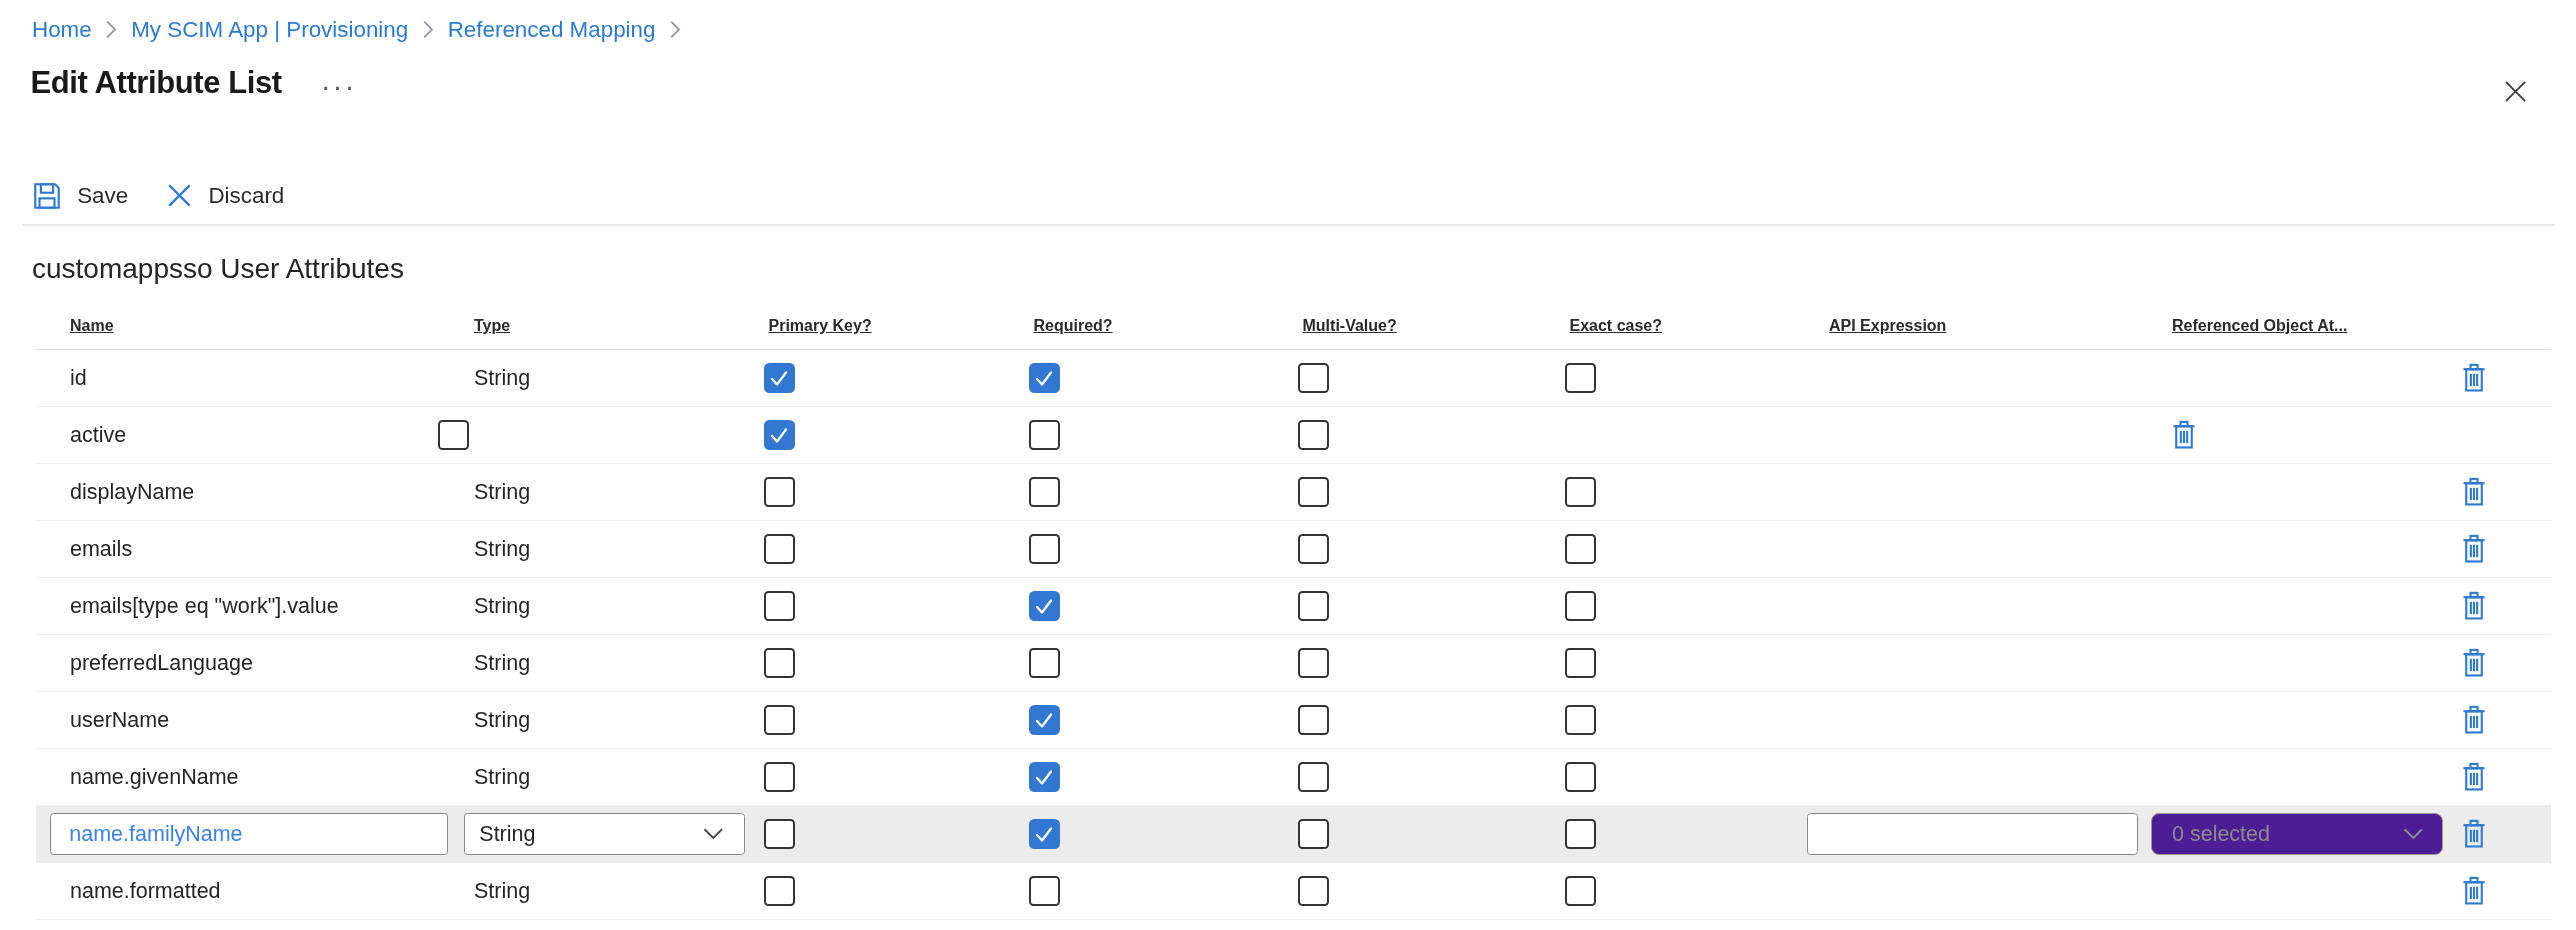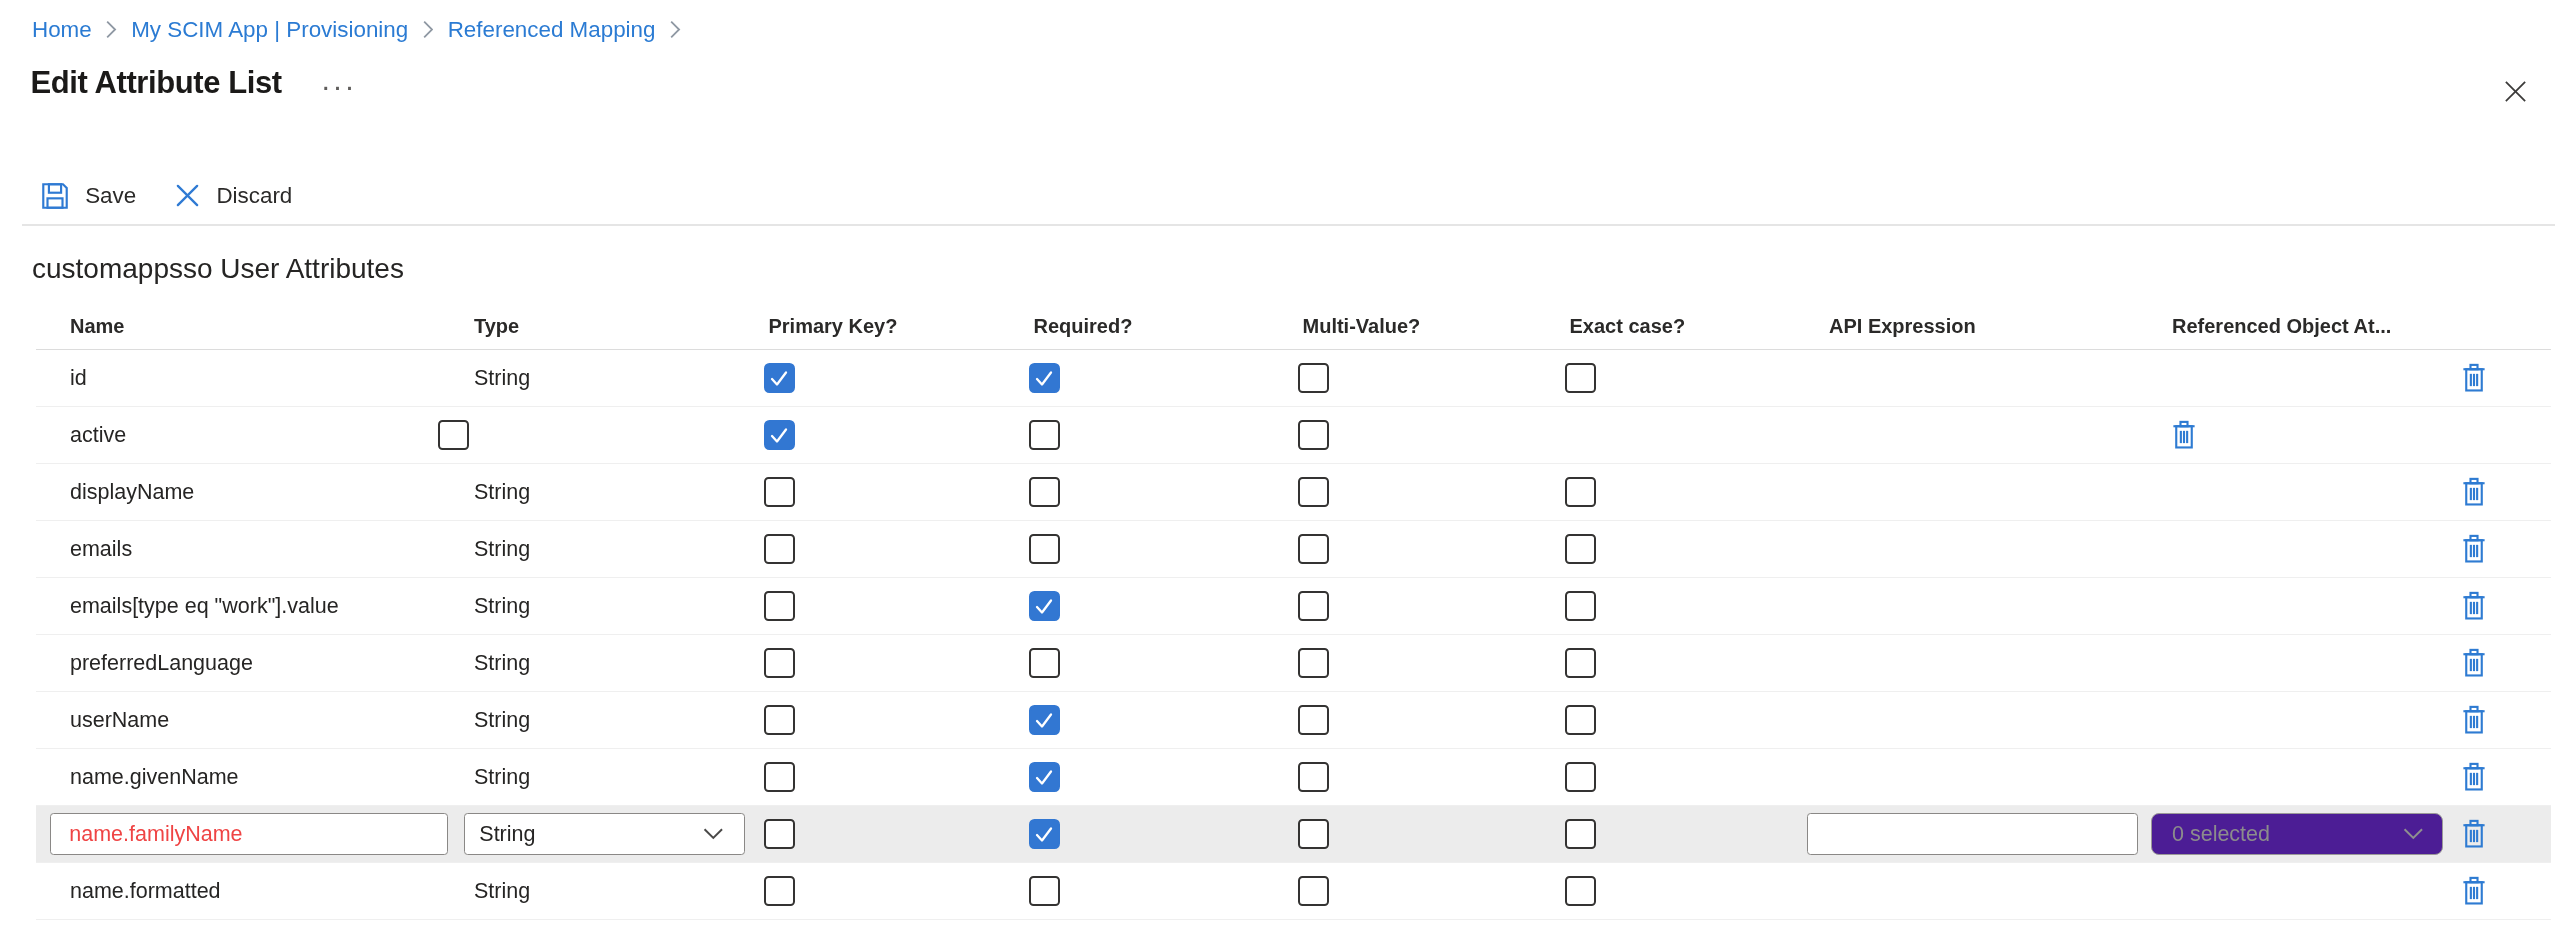--- a/index.html
+++ b/index.html
@@ -22,51 +22,51 @@
 
   
   .title-row{position:absolute;left:30.5px;top:59px;display:flex;align-items:center;}
   .page-title{font-size:31px;font-weight:700;color:#1b1a19;letter-spacing:-0.4px;line-height:48px;}
   .overflow-btn{background:none;border:none;cursor:pointer;margin-left:39px;margin-top:5.4px;
     font-size:30px;letter-spacing:1.8px;color:#5f5d5b;font-family:inherit;line-height:1;}
   .close-btn{position:absolute;top:75px;right:45px;width:32px;height:32px;background:none;border:none;cursor:pointer;
     display:flex;align-items:center;justify-content:center;color:#3b3a39;}
 
   
-  .toolbar{position:absolute;left:40px;top:174px;height:43px;display:flex;align-items:center;gap:38px;}
+  .toolbar{position:absolute;left:32px;top:174px;height:43px;display:flex;align-items:center;gap:38px;}
   .cmd{background:none;border:none;cursor:pointer;display:flex;align-items:center;gap:15.2px;
     font-family:inherit;font-size:22.4px;color:#2b2a29;}
   .cmd-icon{display:flex;align-items:center;color:var(--accent);}
   .toolbar-divider{position:absolute;left:21.5px;right:21.5px;top:224px;height:1.8px;background:#e5e5e5;}
 
   
   .section-heading{position:absolute;left:32px;top:253px;font-size:28px;font-weight:400;color:#262524;}
 
   
   .attr-table{position:absolute;left:36px;right:25px;top:303px;}
   .grid{display:grid;grid-template-columns:402px 326px 265px 269px 267px 264px 343px 290px 1fr;}
   .thead{height:47px;border-bottom:1.8px solid #dcdcdc;}
-  .hcell{display:flex;align-items:center;font-size:20px;font-weight:600;color:#2b2a29;white-space:nowrap;overflow:hidden;}
+  .hcell{display:flex;align-items:center;font-size:16px;font-weight:600;color:#2b2a29;white-space:nowrap;overflow:hidden;text-decoration:underline;}
   .trow{height:57px;border-bottom:1.8px solid #efefef;position:relative;font-size:21.5px;color:#262524;}
   .trow.editable{background:var(--rowhl);}
   .cell{display:flex;align-items:center;white-space:nowrap;overflow:hidden;}
   .c-name{padding-left:34px;}
   .c-type{padding-left:36px;}
   .hc-cb{padding-left:4.5px;}
 
   .checkbox{width:30.5px;height:30.5px;border:2.2px solid #343332;border-radius:4.5px;background:#fff;
     display:flex;align-items:center;justify-content:center;cursor:pointer;flex:none;}
   .checkbox.checked{background:var(--cb);border-color:var(--cb);border-radius:5.4px;}
 
   .trash-btn{background:none;border:none;cursor:pointer;display:flex;align-items:center;color:var(--trash);padding:0;}
 
   
   .edit-ctl{position:absolute;top:7.2px;height:42px;font-family:inherit;font-size:21.5px;}
   .edit-name-input{left:14.3px;width:398px;border:1.8px solid #8a8886;border-radius:3.6px;background:#fff;
-    color:#ef4444;padding:0 18px;outline:none;}
+    color:#3b82f6;padding:0 18px;outline:none;}
   .edit-type-select{left:428px;width:281px;border:1.8px solid #8a8886;border-radius:3.6px;background:#fff;
     color:#262524;display:flex;align-items:center;justify-content:space-between;padding:0 20px 0 14.3px;cursor:pointer;}
   .edit-api-input{left:1771px;width:331px;border:1.8px solid #8a8886;border-radius:3.6px;background:#fff;
     color:#262524;padding:0 14.3px;outline:none;}
   .edit-ref-select{left:2115px;width:292px;border:1.8px solid #9b9998;border-radius:8px;background:#4c1d95;
     color:var(--muted);display:flex;align-items:center;justify-content:space-between;padding:0 18px 0 20px;cursor:pointer;}
   .chev{display:flex;align-items:center;color:#4a4948;}
   .chev.muted{color:#8f8f8f;}
 </style>
 </head>

